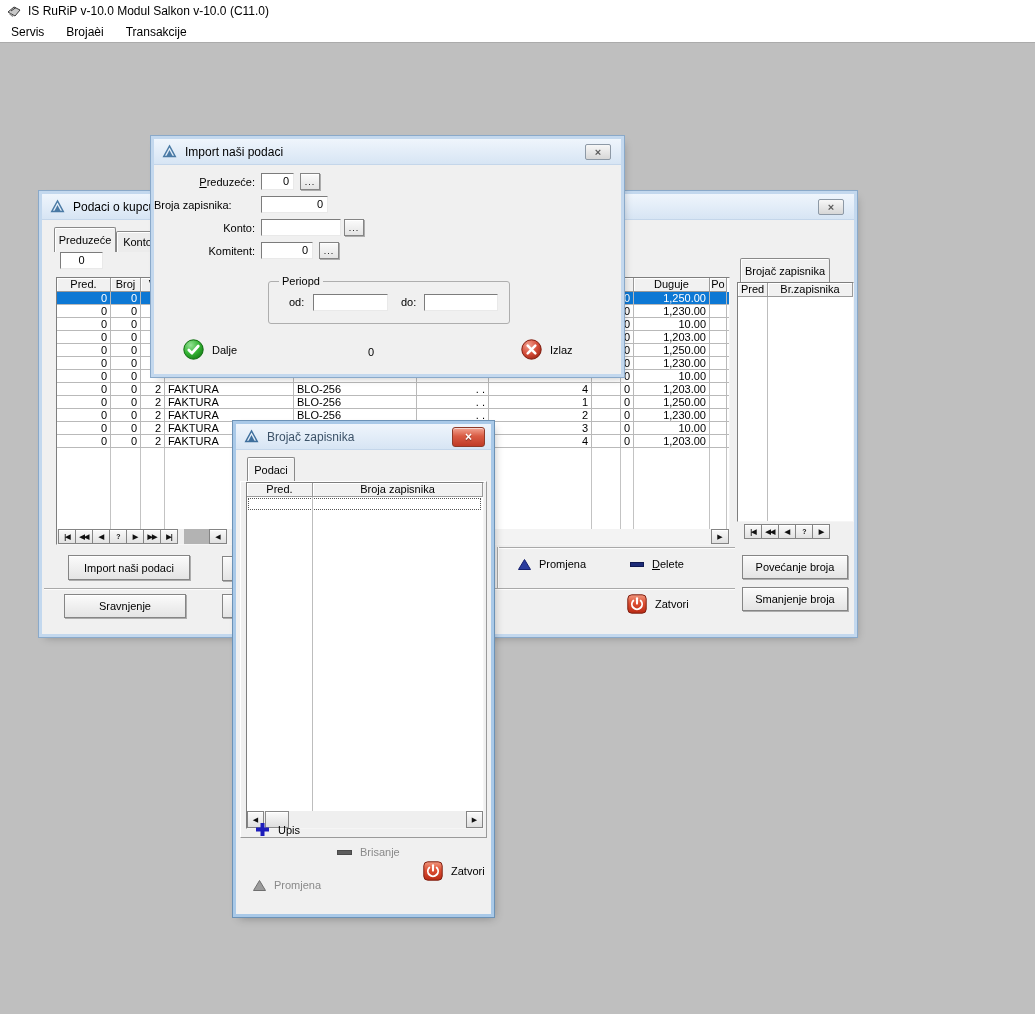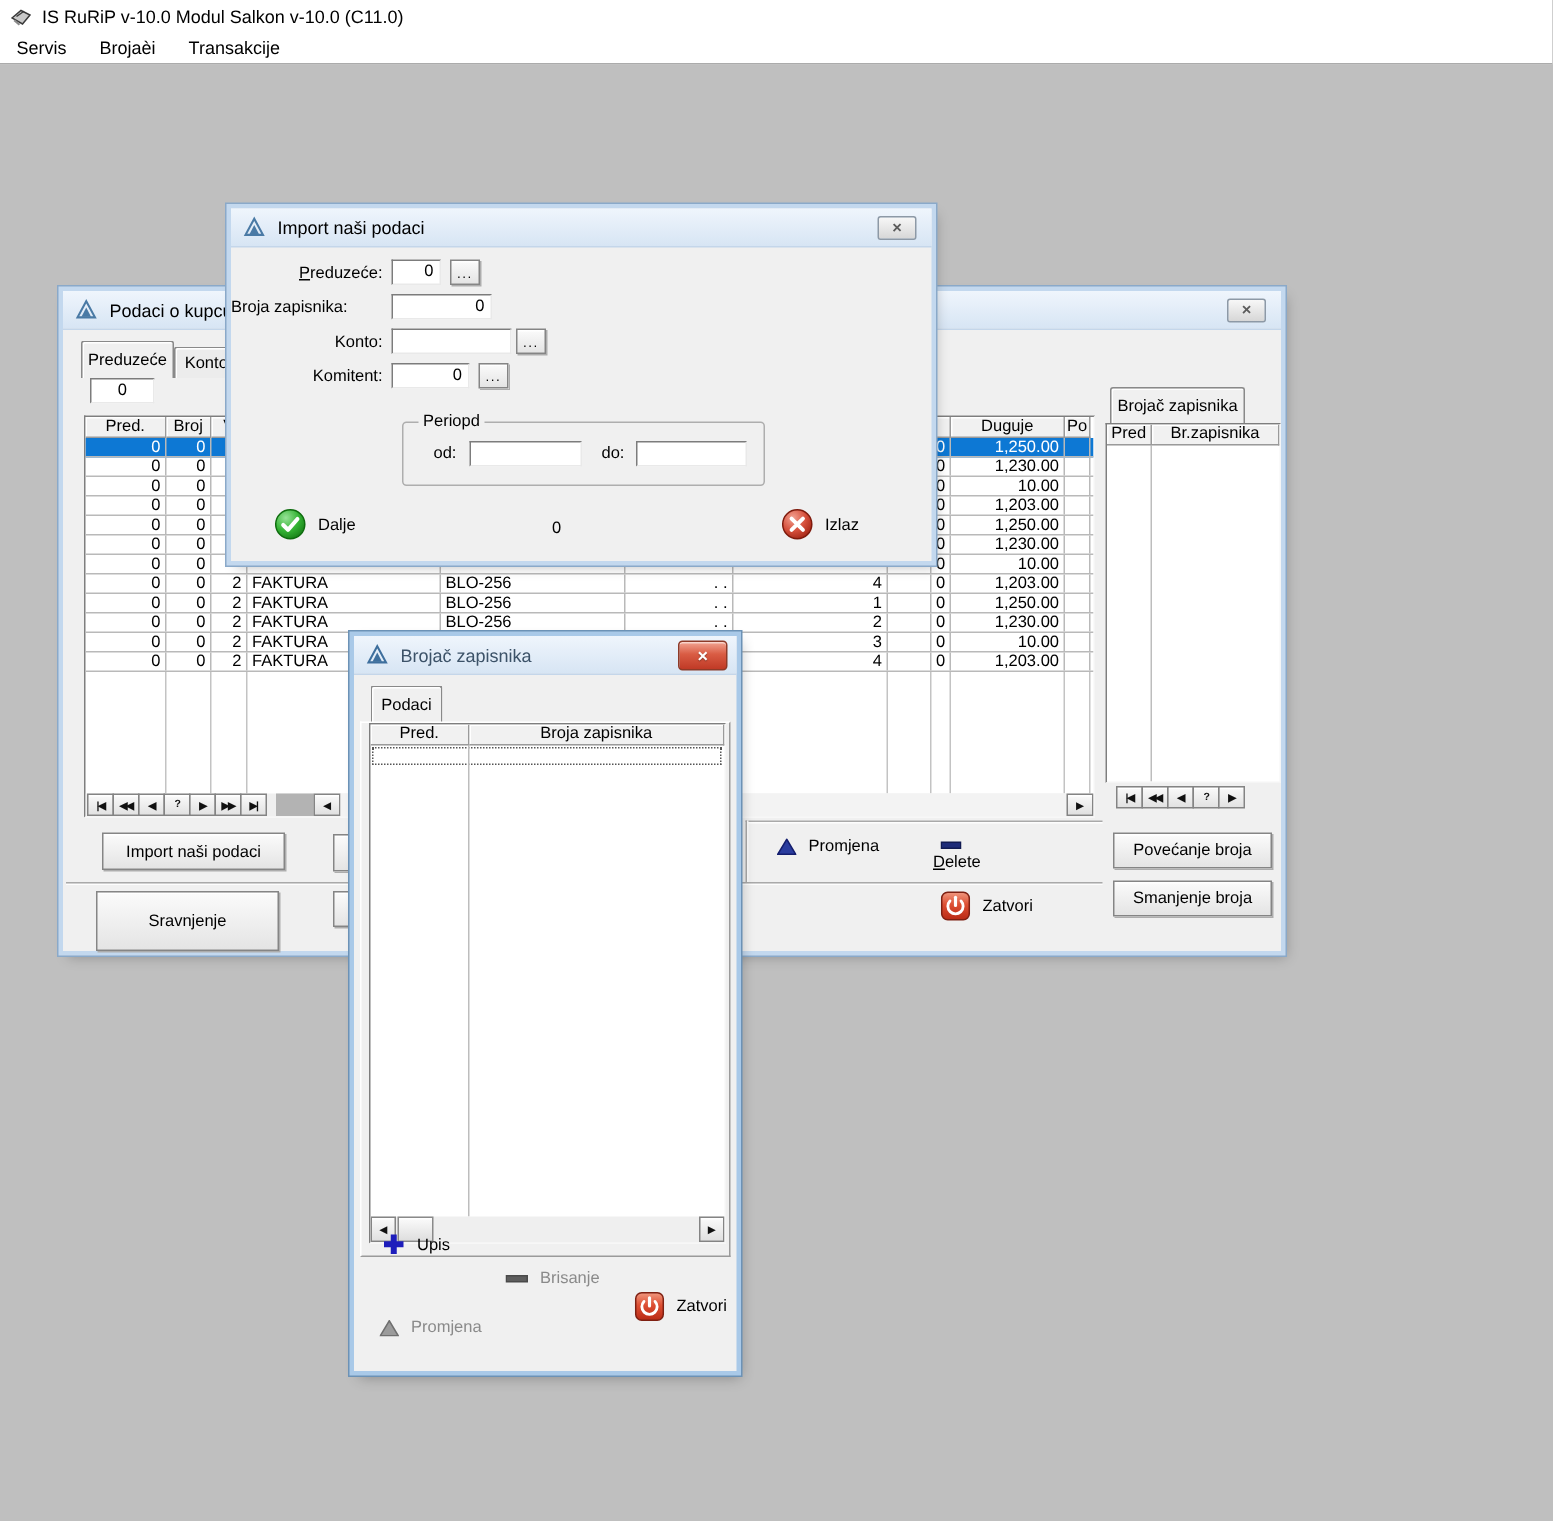--- a/index.html
+++ b/index.html
@@ -315,37 +315,37 @@
       <div class="sb-track" style="left:127px; top:0; width:25px; height:15px; background:#b3b3b3;"></div>
       <div class="sb-btn" style="left:152px; top:0; width:18px; height:15px;">◀</div>
       <div class="sb-track" style="left:170px; top:0; width:484px; height:15px;"></div>
       <div class="sb-btn" style="left:654px; top:0; width:18px; height:15px;">▶</div>
     </div>
   </div>
 
   <div class="btn" style="left:26px; top:361px; width:122px; height:25px;">
       <span>Import naši podaci</span>
     </div>
-  <div class="btn" style="left:22px; top:400px; width:122px; height:40px;">
+  <div class="btn" style="left:22px; top:400px; width:122px; height:24px;">
       <span>Sravnjenje</span>
     </div>
   <div class="btn sliver" style="left:180px; top:362px; width:14px; height:25px;"></div>
   <div class="btn sliver" style="left:180px; top:400px; width:14px; height:24px;"></div>
 
   <div class="hline" style="left:455px; top:353px; width:238px;"></div>
   <div class="vline" style="left:455px; top:353px; height:41px;"></div>
   <div class="hline" style="left:2px; top:394px; width:691px;"></div>
 
   <div class="icon-lbl" style="left:476px; top:364px;">
     <svg width="13" height="11" viewBox="0 0 13 11">
         <path d="M6.5 0.5 L12.5 10.5 L0.5 10.5 Z" fill="#2a3c9e" stroke="#141e6e"></path>
       </svg>
     <span class="txt">Promjena</span>
   </div>
-  <div class="icon-lbl" style="left:572px; top:364px;flex-direction:column;">
+  <div class="icon-lbl" style="left:588px; top:364px;">
     <svg width="14" height="11" viewBox="0 0 14 11">
         <rect x="0.5" y="3.5" width="13" height="4" fill="#1d2b78" stroke="#101a52"></rect>
       </svg>
     <span class="txt"><u>D</u><span>elete</span></span>
   </div>
   <div class="icon-lbl" style="left:585px; top:400px;">
     <svg width="20" height="20" viewBox="0 0 20 20">
         <rect x="0.8" y="0.8" width="18.4" height="18.4" rx="4" fill="url(#g-pow)" stroke="#7e2012"></rect>
         <path d="M10 4.2 V9.6" stroke="#fff" stroke-width="2.1" stroke-linecap="round"></path>
         <path d="M6.3 6.6 a5.1 5.1 0 1 0 7.4 0" stroke="#fff" stroke-width="1.9" fill="none" stroke-linecap="round"></path>

